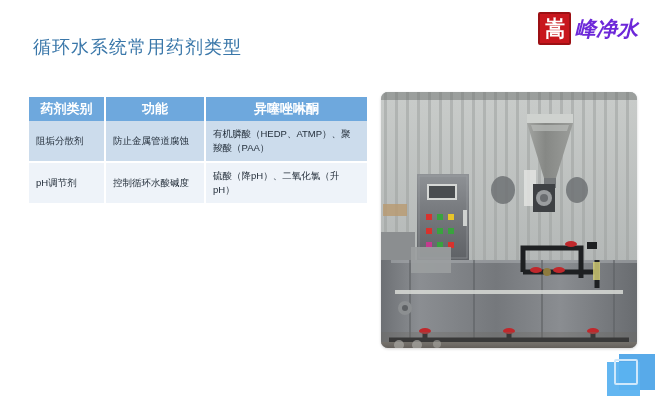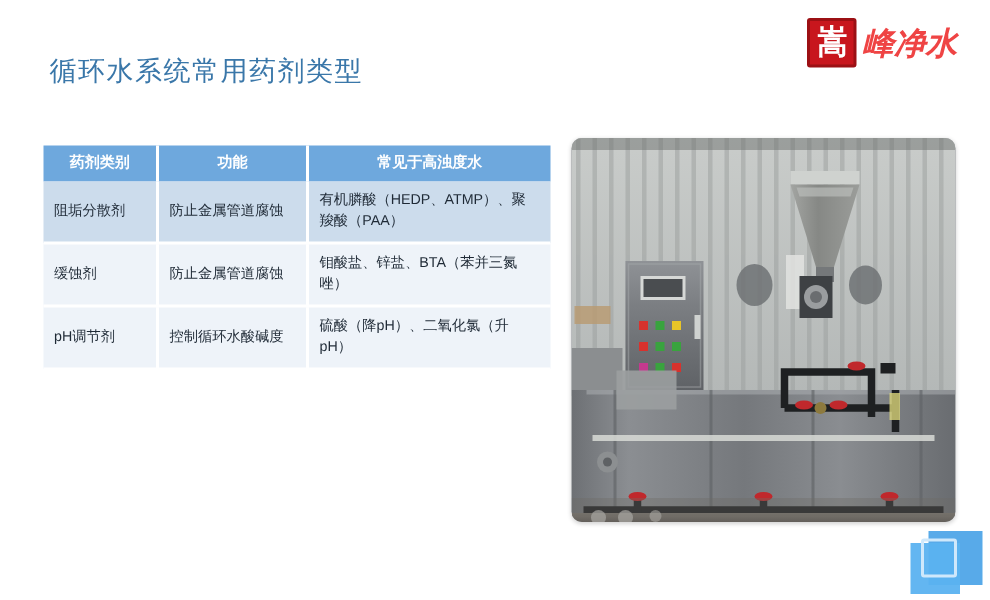--- a/index.html
+++ b/index.html
@@ -46,21 +46,21 @@
   }
   .logo-seal span {
     color: #ffffff;
     font-size: 22px;
     line-height: 1;
     font-weight: 700;
     font-family: "DejaVu Serif", "Liberation Serif", serif;
     transform: scaleX(0.92);
   }
   .logo-word {
-    color: #ef4444;
+    color: #6d28d9;
     font-size: 21px;
     line-height: 1;
     font-weight: 700;
     letter-spacing: 0px;
     font-family: "DejaVu Serif", "Liberation Serif", serif;
     font-style: italic;
     white-space: nowrap;
   }
 
   
@@ -88,21 +88,21 @@
     border-collapse: collapse;
     table-layout: fixed;
     font-size: 9.5px;
     line-height: 14px;
     color: #1f2a36;
   }
   table.agent-table th {
     background: #6ea8dd;
     color: #ffffff;
     font-weight: 700;
-    font-size: 10px;
+    font-size: 13px;
     height: 24px;
     text-align: center;
     border-right: 2px solid #ffffff;
     padding: 0 2px;
   }
   table.agent-table th:last-child { border-right: none; }
 
   table.agent-table td {
     vertical-align: middle;
     padding: 6px 7px;
@@ -194,33 +194,28 @@
     <table class="agent-table">
       <colgroup>
         <col class="col1">
           <col class="col2">
           <col class="col3">
       </colgroup>
       <thead>
         <tr>
           <th>药剂类别</th>
           <th>功能</th>
-          <th>常见于高浊度水</th>
+          <th>异噻唑啉酮</th>
         </tr>
       </thead>
       <tbody>
         <tr class="band-a">
           <td class="col-cat">阻垢分散剂</td>
           <td class="col-fn">防止金属管道腐蚀</td>
           <td class="col-ex">有机膦酸（HEDP、ATMP）、聚羧酸（PAA）</td>
-        </tr>
-        <tr class="band-b">
-          <td class="col-cat">缓蚀剂</td>
-          <td class="col-fn">防止金属管道腐蚀</td>
-          <td class="col-ex">钼酸盐、锌盐、BTA（苯并三氮唑）</td>
         </tr>
         <tr class="band-b">
           <td class="col-cat">pH调节剂</td>
           <td class="col-fn">控制循环水酸碱度</td>
           <td class="col-ex">硫酸（降pH）、二氧化氯（升pH）</td>
         </tr>
       </tbody>
     </table>
   </div>
 

